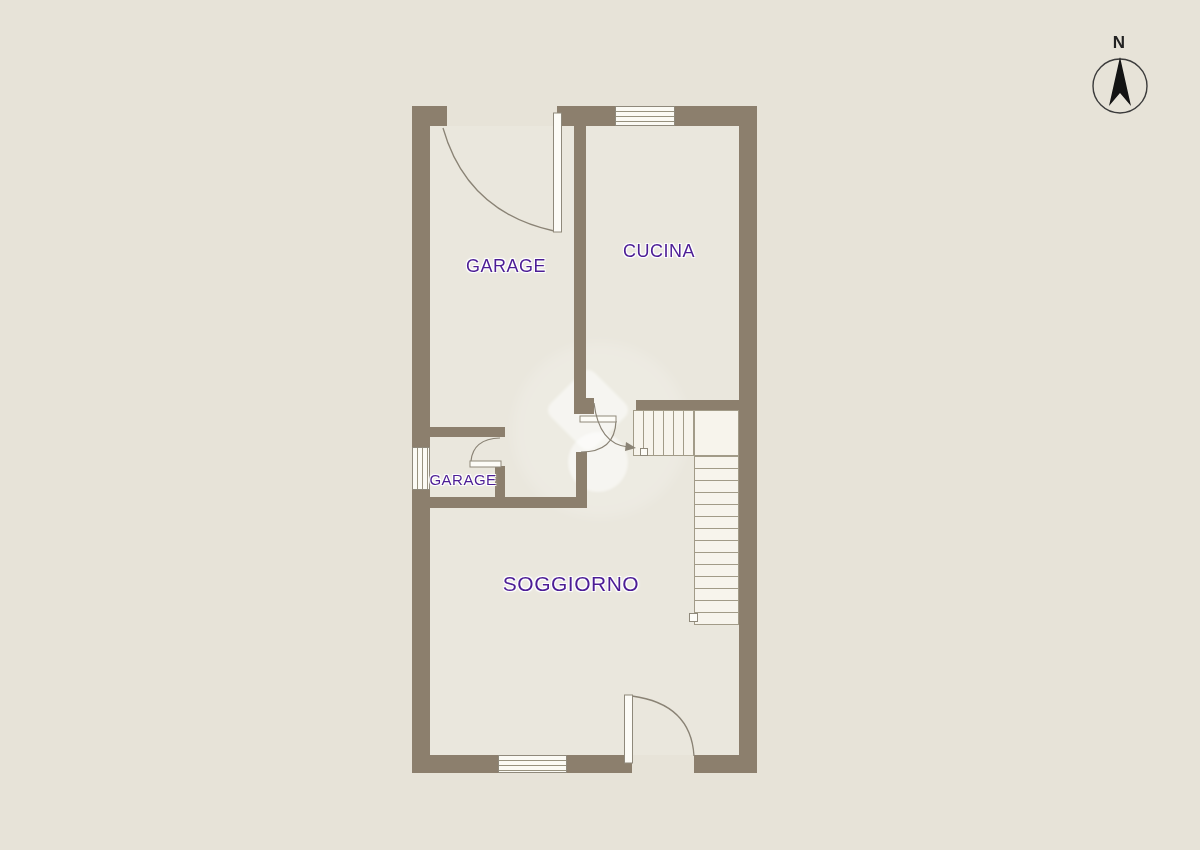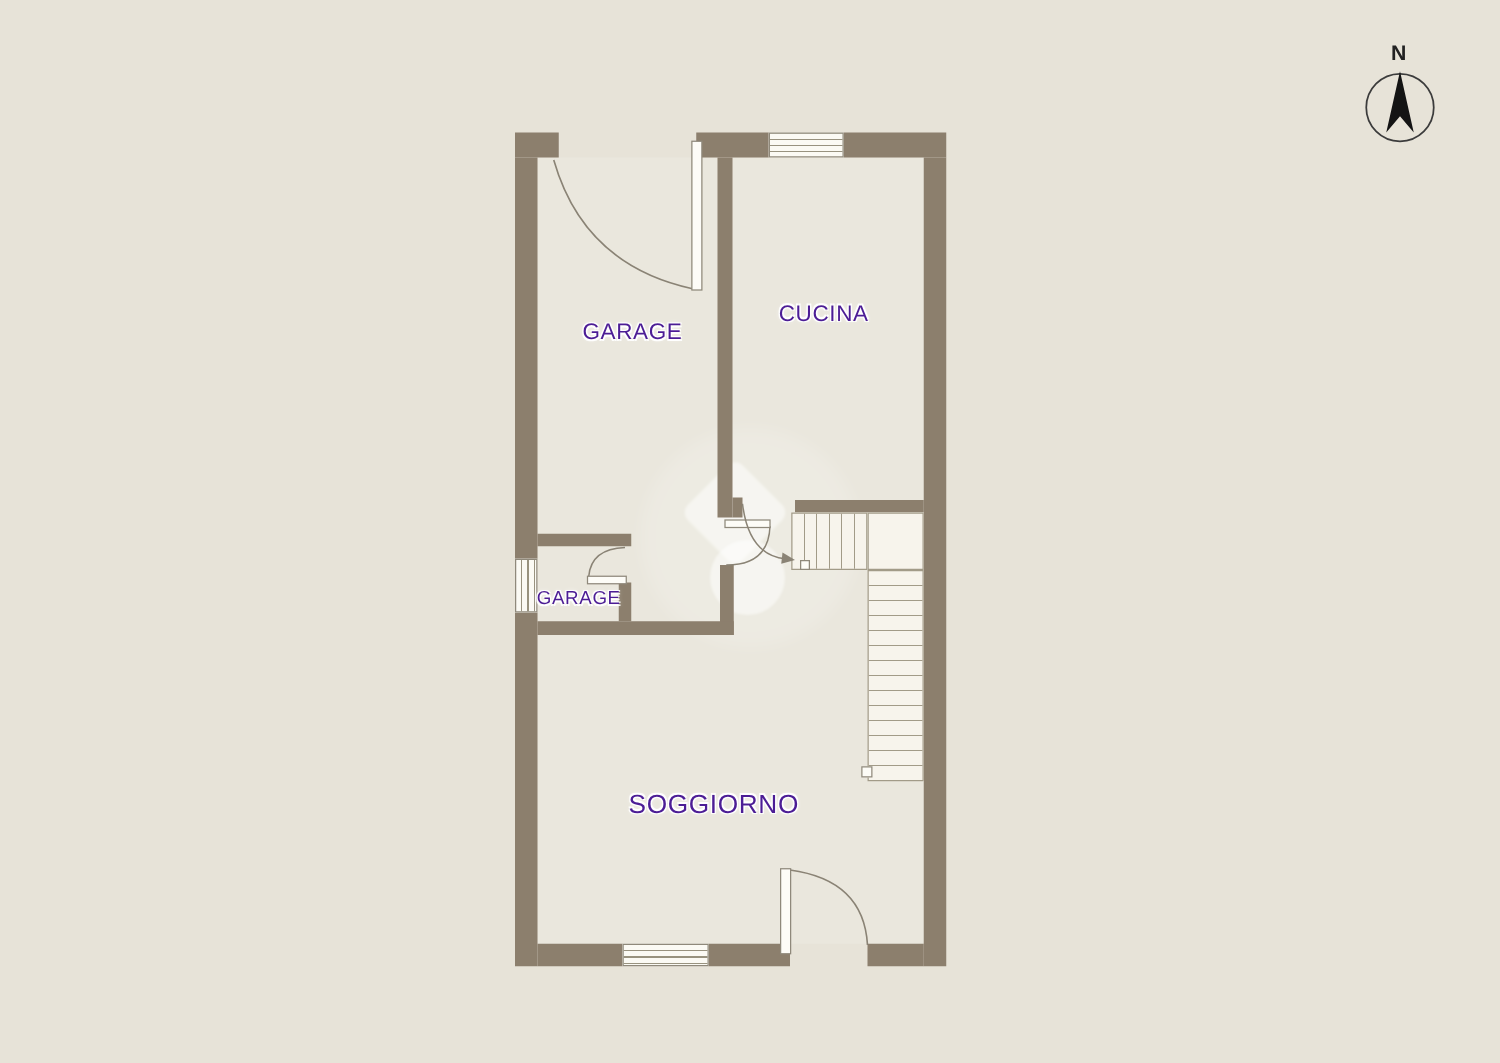--- a/index.html
+++ b/index.html
@@ -159,16 +159,16 @@
 
     <g>
       <circle cx="1120" cy="86" r="27" fill="none" stroke="#3c3c3c" stroke-width="1.4"></circle>
       <polygon points="1120,57 1131,106 1120,93 1109,106" fill="#141414"></polygon>
     </g>
   </svg>
 
   <div class="room-label lbl-md" style="left:506px;top:266px;">GARAGE</div>
   <div class="room-label lbl-md" style="left:659px;top:251px;">CUCINA</div>
   <div class="room-label lbl-sm" style="left:463px;top:479px;">GARAGE</div>
-  <div class="room-label lbl-lg" style="left:571px;top:644px;">SOGGIORNO</div>
+  <div class="room-label lbl-lg" style="left:571px;top:584px;">SOGGIORNO</div>
   <div id="compass-n">N</div>
 
 </div>
 
 </body></html>

